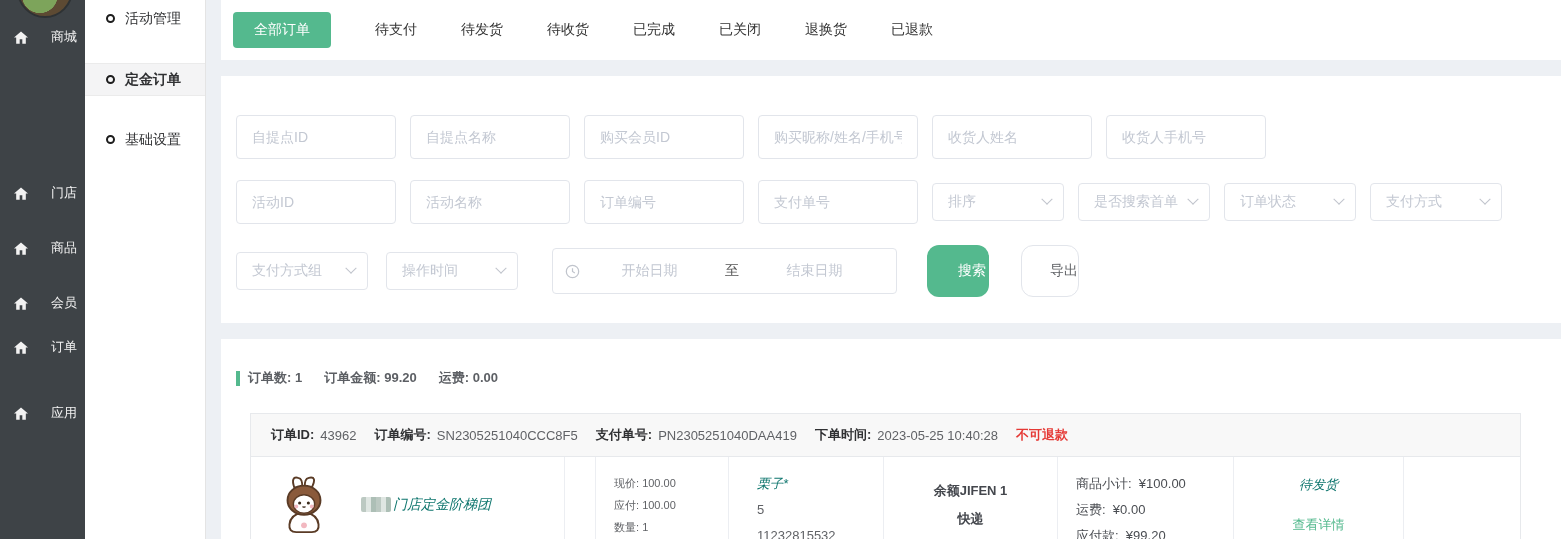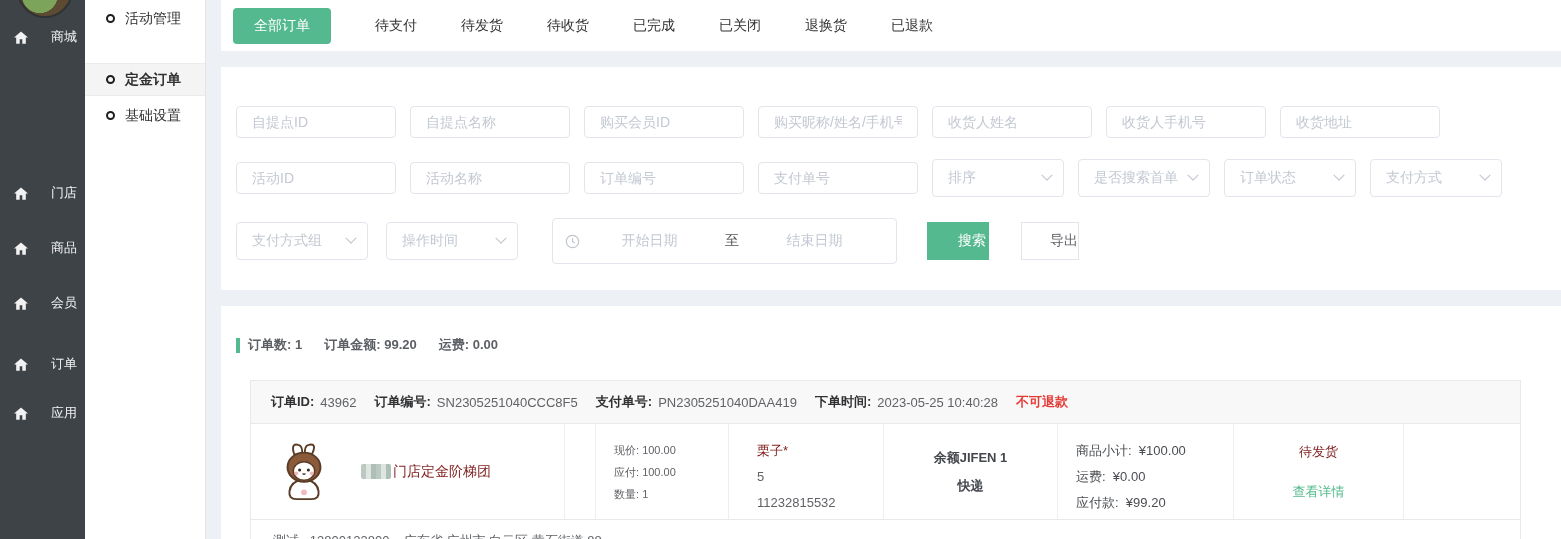--- a/index.html
+++ b/index.html
@@ -17,51 +17,51 @@
   .psb-item svg { width:14px; height:13px; flex:none; }
 
   
   .ssb { width:121px; background:#fff; border-right:1px solid #e4e4e4; flex:none; padding-top:2px; }
   .ssb-item { display:flex; align-items:center; gap:10px; height:33px; padding-left:21px;
     font-size:14px; color:#303133; cursor:pointer; }
   .ssb-item .ring { width:9px; height:9px; border:2px solid #1d1d1d; border-radius:50%; flex:none; }
   .ssb-item.active { background:#f4f4f5; font-weight:bold;
     border-top:1px solid #ebebeb; border-bottom:1px solid #ebebeb; }
   .ssb-item + .ssb-item { margin-top:28px; }
-  .ssb-item.active + .ssb-item { margin-top:3px; }
+  .ssb-item.active + .ssb-item { margin-top:27px; }
 
   
   .main { flex:1; background:#edf0f4; display:flex; flex-direction:column; min-width:0; }
   .panel { background:#fff; margin-left:15px; }
   .band { height:16px; flex:none; }
 
   
-  .tabs { height:51px; flex:none; display:flex; align-items:center; gap:44px; padding-left:12px; }
+  .tabs { height:60px; flex:none; display:flex; align-items:center; gap:44px; padding-left:12px; }
   .tab { font-size:14px; color:#333; cursor:pointer; white-space:nowrap; }
   .tab.active { background:#54b98e; color:#fff; padding:9px 21px; border-radius:4px; }
 
   
   .filter { flex:none; padding:18px 0 26px 15px; }
   .sec-title { display:flex; align-items:center; gap:8px; font-size:14px; font-weight:bold; color:#303133; }
   .gbar { width:4px; height:15px; background:#54b98e; flex:none; }
   .frow { display:flex; align-items:center; gap:14px; margin-top:21px; }
-  .inp { height:32px; border:1px solid #e2e5eb; border-radius:4px; background:#fff;
+  .inp { height:44px; border:1px solid #e2e5eb; border-radius:4px; background:#fff;
     font-size:14px; color:#606266; padding:0 15px; outline:none; width:160px;
     font-family:"Liberation Sans","DejaVu Sans",sans-serif; }
   .inp::placeholder { color:#c3c8d2; }
   .sel { width:132px; height:38px; border:1px solid #e2e5eb; border-radius:4px; background:#fff;
     display:flex; align-items:center; justify-content:space-between; padding:0 12px 0 15px;
     font-size:14px; color:#c3c8d2; cursor:pointer; }
   .chev { width:8px; height:8px; border:solid #c0c4cc; border-width:0 1.4px 1.4px 0;
     transform:rotate(45deg) translate(-2px,-2px); flex:none; }
   .drange { width:345px; height:46px; border:1px solid #e2e5eb; border-radius:4px; background:#fff;
     display:flex; align-items:center; padding:0 12px; font-size:14px; }
   .drange .ph { color:#c3c8d2; flex:1; text-align:center; }
   .drange .sep { color:#555; padding:0 6px; }
-  .btn { height:38px; border-radius:0; font-size:14px; display:flex; align-items:center;
+  .btn { height:52px; border-radius:12px; font-size:14px; display:flex; align-items:center;
     justify-content:center; cursor:pointer;padding-left:28px; }
   .btn.primary { background:#54b98e; color:#fff; width:62px; margin-left:16px; }
   .btn.plain { background:#fff; color:#606266; width:58px; border:1px solid #e2e5eb; margin-left:18px; }
 
   
   .list { flex:1; padding:30px 20px 0 15px; min-height:0; }
   .stats { display:flex; align-items:center; gap:8px; font-size:13px; font-weight:bold; color:#5c5f64; }
   .stats .seg { margin-right:14px; white-space:nowrap; }
 
   .card { margin:26px 20px 0 14px; border:1px solid #e7e9ec; background:#fff; }
@@ -81,21 +81,21 @@
     background:repeating-linear-gradient(90deg,#bcC9c2 0 5px,#dfe6e2 5px 10px,#aDbfb6 10px 15px); }
   .c-gap { width:31px; }
   .c-price { width:133px; padding:15px 0 0 18px; font-size:11px; color:#606266; line-height:22px; }
   .c-buyer { width:155px; padding:14px 0 0 28px; font-size:13px; color:#606266; line-height:26px; }
   .c-deliv { width:174px; display:flex; flex-direction:column; align-items:center; justify-content:center;
     gap:10px; font-size:13px; font-weight:bold; color:#44474d; }
   .c-total { width:176px; padding:14px 0 0 18px; font-size:13px; color:#4a4d52; line-height:26px; }
   .c-status { width:170px; display:flex; flex-direction:column; align-items:center; justify-content:center;
     gap:22px; font-size:13px; }
   .c-last { flex:1; }
-  .green { color:#7f1d1d; }
+  .green { color:#0f766e;font-style:italic; }
   .link { color:#54b98e; cursor:pointer;font-family:Liberation Mono, monospace; }
   .addr { border-top:1px solid #e7e9ec; padding:12px 22px; font-size:13px; color:#606266; white-space:pre; }
 </style>
 </head>
 <body>
 
 <div class="app">
 
   <div class="psb">
     <div class="logo"></div>
@@ -116,21 +116,21 @@
           <path d="M8 0 L16 7 H13.5 V14 H9.5 V9 H6.5 V14 H2.5 V7 H0 Z" fill="#f2f2f2"></path>
         </svg>
       <span>商品</span>
     </div>
     <div class="psb-item" style="top:294px">
       <svg viewBox="0 0 16 14">
           <path d="M8 0 L16 7 H13.5 V14 H9.5 V9 H6.5 V14 H2.5 V7 H0 Z" fill="#f2f2f2"></path>
         </svg>
       <span>会员</span>
     </div>
-    <div class="psb-item" style="top:355px">
+    <div class="psb-item" style="top:338px">
       <svg viewBox="0 0 16 14">
           <path d="M8 0 L16 7 H13.5 V14 H9.5 V9 H6.5 V14 H2.5 V7 H0 Z" fill="#f2f2f2"></path>
         </svg>
       <span>订单</span>
     </div>
     <div class="psb-item" style="top:404px">
       <svg viewBox="0 0 16 14">
           <path d="M8 0 L16 7 H13.5 V14 H9.5 V9 H6.5 V14 H2.5 V7 H0 Z" fill="#f2f2f2"></path>
         </svg>
       <span>应用</span>
@@ -169,21 +169,20 @@
 
     <div class="panel filter">
 
       <div class="frow">
         <input class="inp" placeholder="自提点ID" style="">
         <input class="inp" placeholder="自提点名称" style="">
         <input class="inp" placeholder="购买会员ID" style="">
         <input class="inp" placeholder="购买昵称/姓名/手机号" style="">
         <input class="inp" placeholder="收货人姓名" style="">
         <input class="inp" placeholder="收货人手机号" style="">
-        <input class="inp" placeholder="收货地址" style="">
       </div>
 
       <div class="frow">
         <input class="inp" placeholder="活动ID" style="">
         <input class="inp" placeholder="活动名称" style="">
         <input class="inp" placeholder="订单编号" style="">
         <input class="inp" placeholder="支付单号" style="">
         <div class="sel">
           <span>排序</span>
           <span class="chev"></span>

